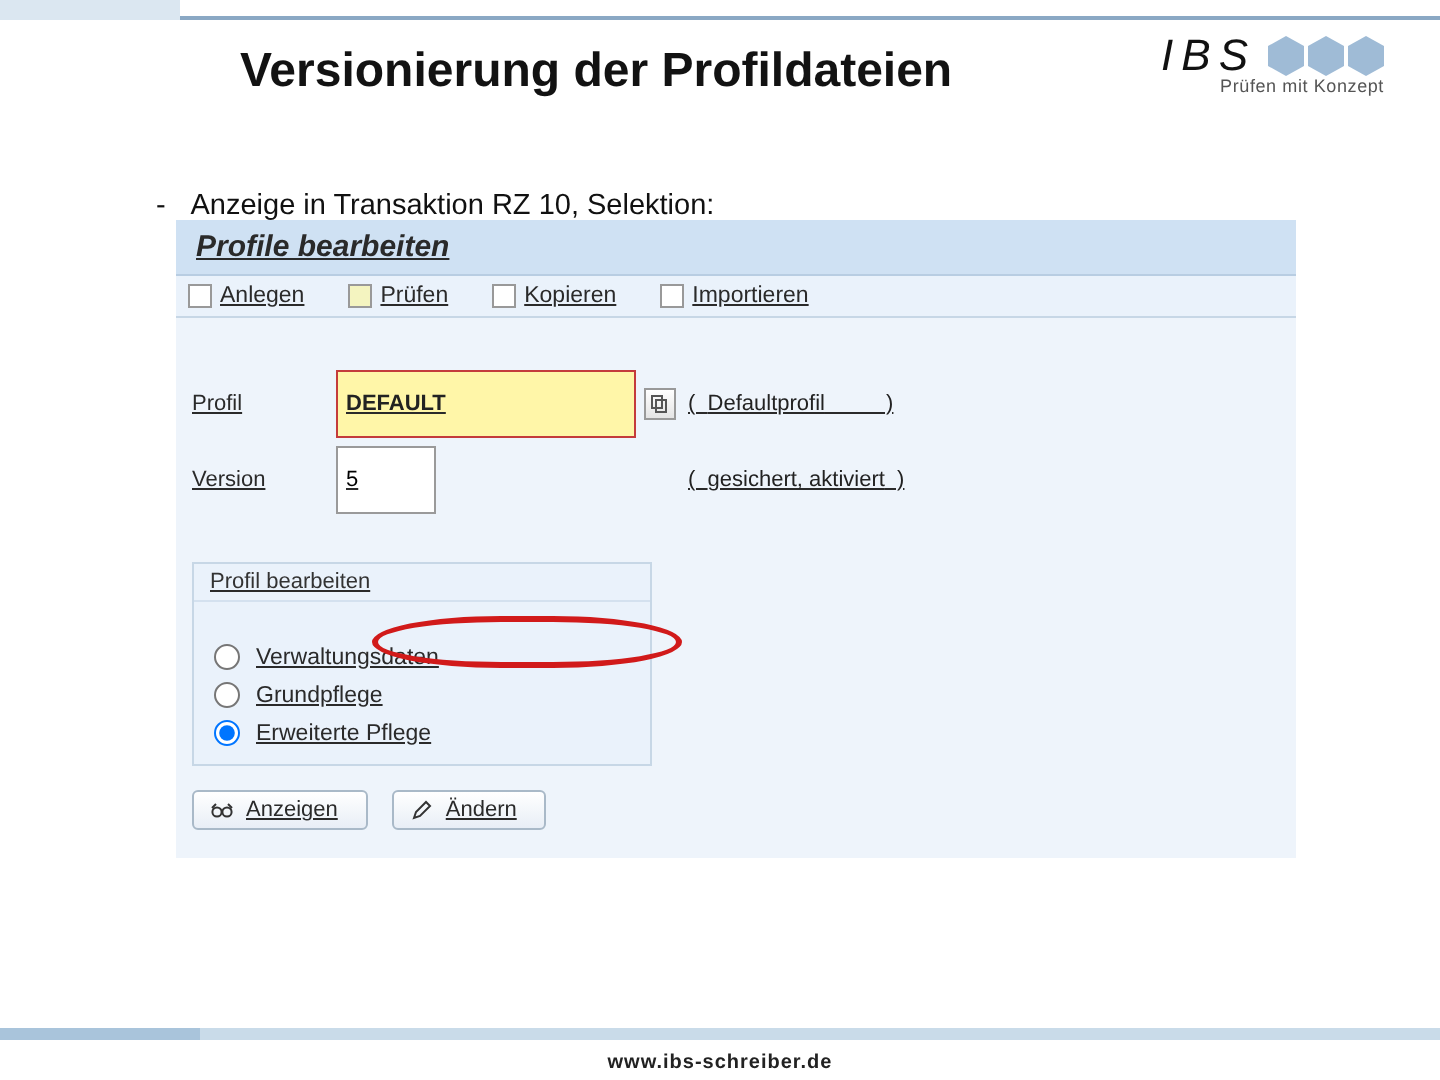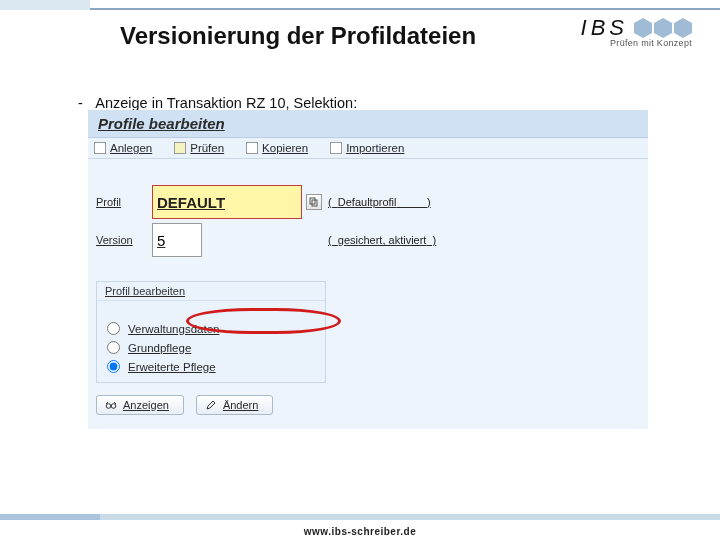--- a/index.html
+++ b/index.html
@@ -44,23 +44,23 @@
   .tb-item { display:flex; align-items:center; gap:4px; cursor:pointer; }
   .tb-item .tic { width:12px; height:12px; border:1px solid #999; background:#fff;
                   display:inline-block; position:relative; }
   .tb-item .tic.doc::after { content:""; position:absolute; top:1px; left:1px; right:1px;
                              bottom:1px; background:#fff; }
   .tb-item .tic.chk { background:#f4f4c0; }
 
   .sap-body { background:#eef4fb; padding:24px 0 0 0; min-height:270px; }
 
   .fieldrow { display:flex; align-items:center; padding:2px 8px; }
-  .fieldrow .lbl { width:56px; font-size:11px; }
+  .fieldrow .lbl { width:72px; font-size:11px; }
   .fieldrow input.txt { height:18px; border:1px solid #9a9a9a; padding:16px 4px;
-                        font-size:15px; font-family:inherit; }
+                        font-size:11px; font-family:inherit; }
   .profil-input { width:150px; background:#fff6a8; color:#222; font-weight:bold;
                   outline:1.5px solid #c43b3b; outline-offset:-1px; }
   .profil-bracket { margin-left:6px; font-size:11px; color:#222; }
   .f4 { width:16px; height:16px; border:1px solid #999; margin-left:4px;
         display:flex; align-items:center; justify-content:center;
         background:linear-gradient(#fff,#e4e4e4); cursor:pointer; }
   .f4 svg { width:10px; height:10px; }
   .version-input { width:50px; }
 
   .groupbox { margin:22px 8px 0 8px; width:230px; border:1px solid #c7d7e6;

